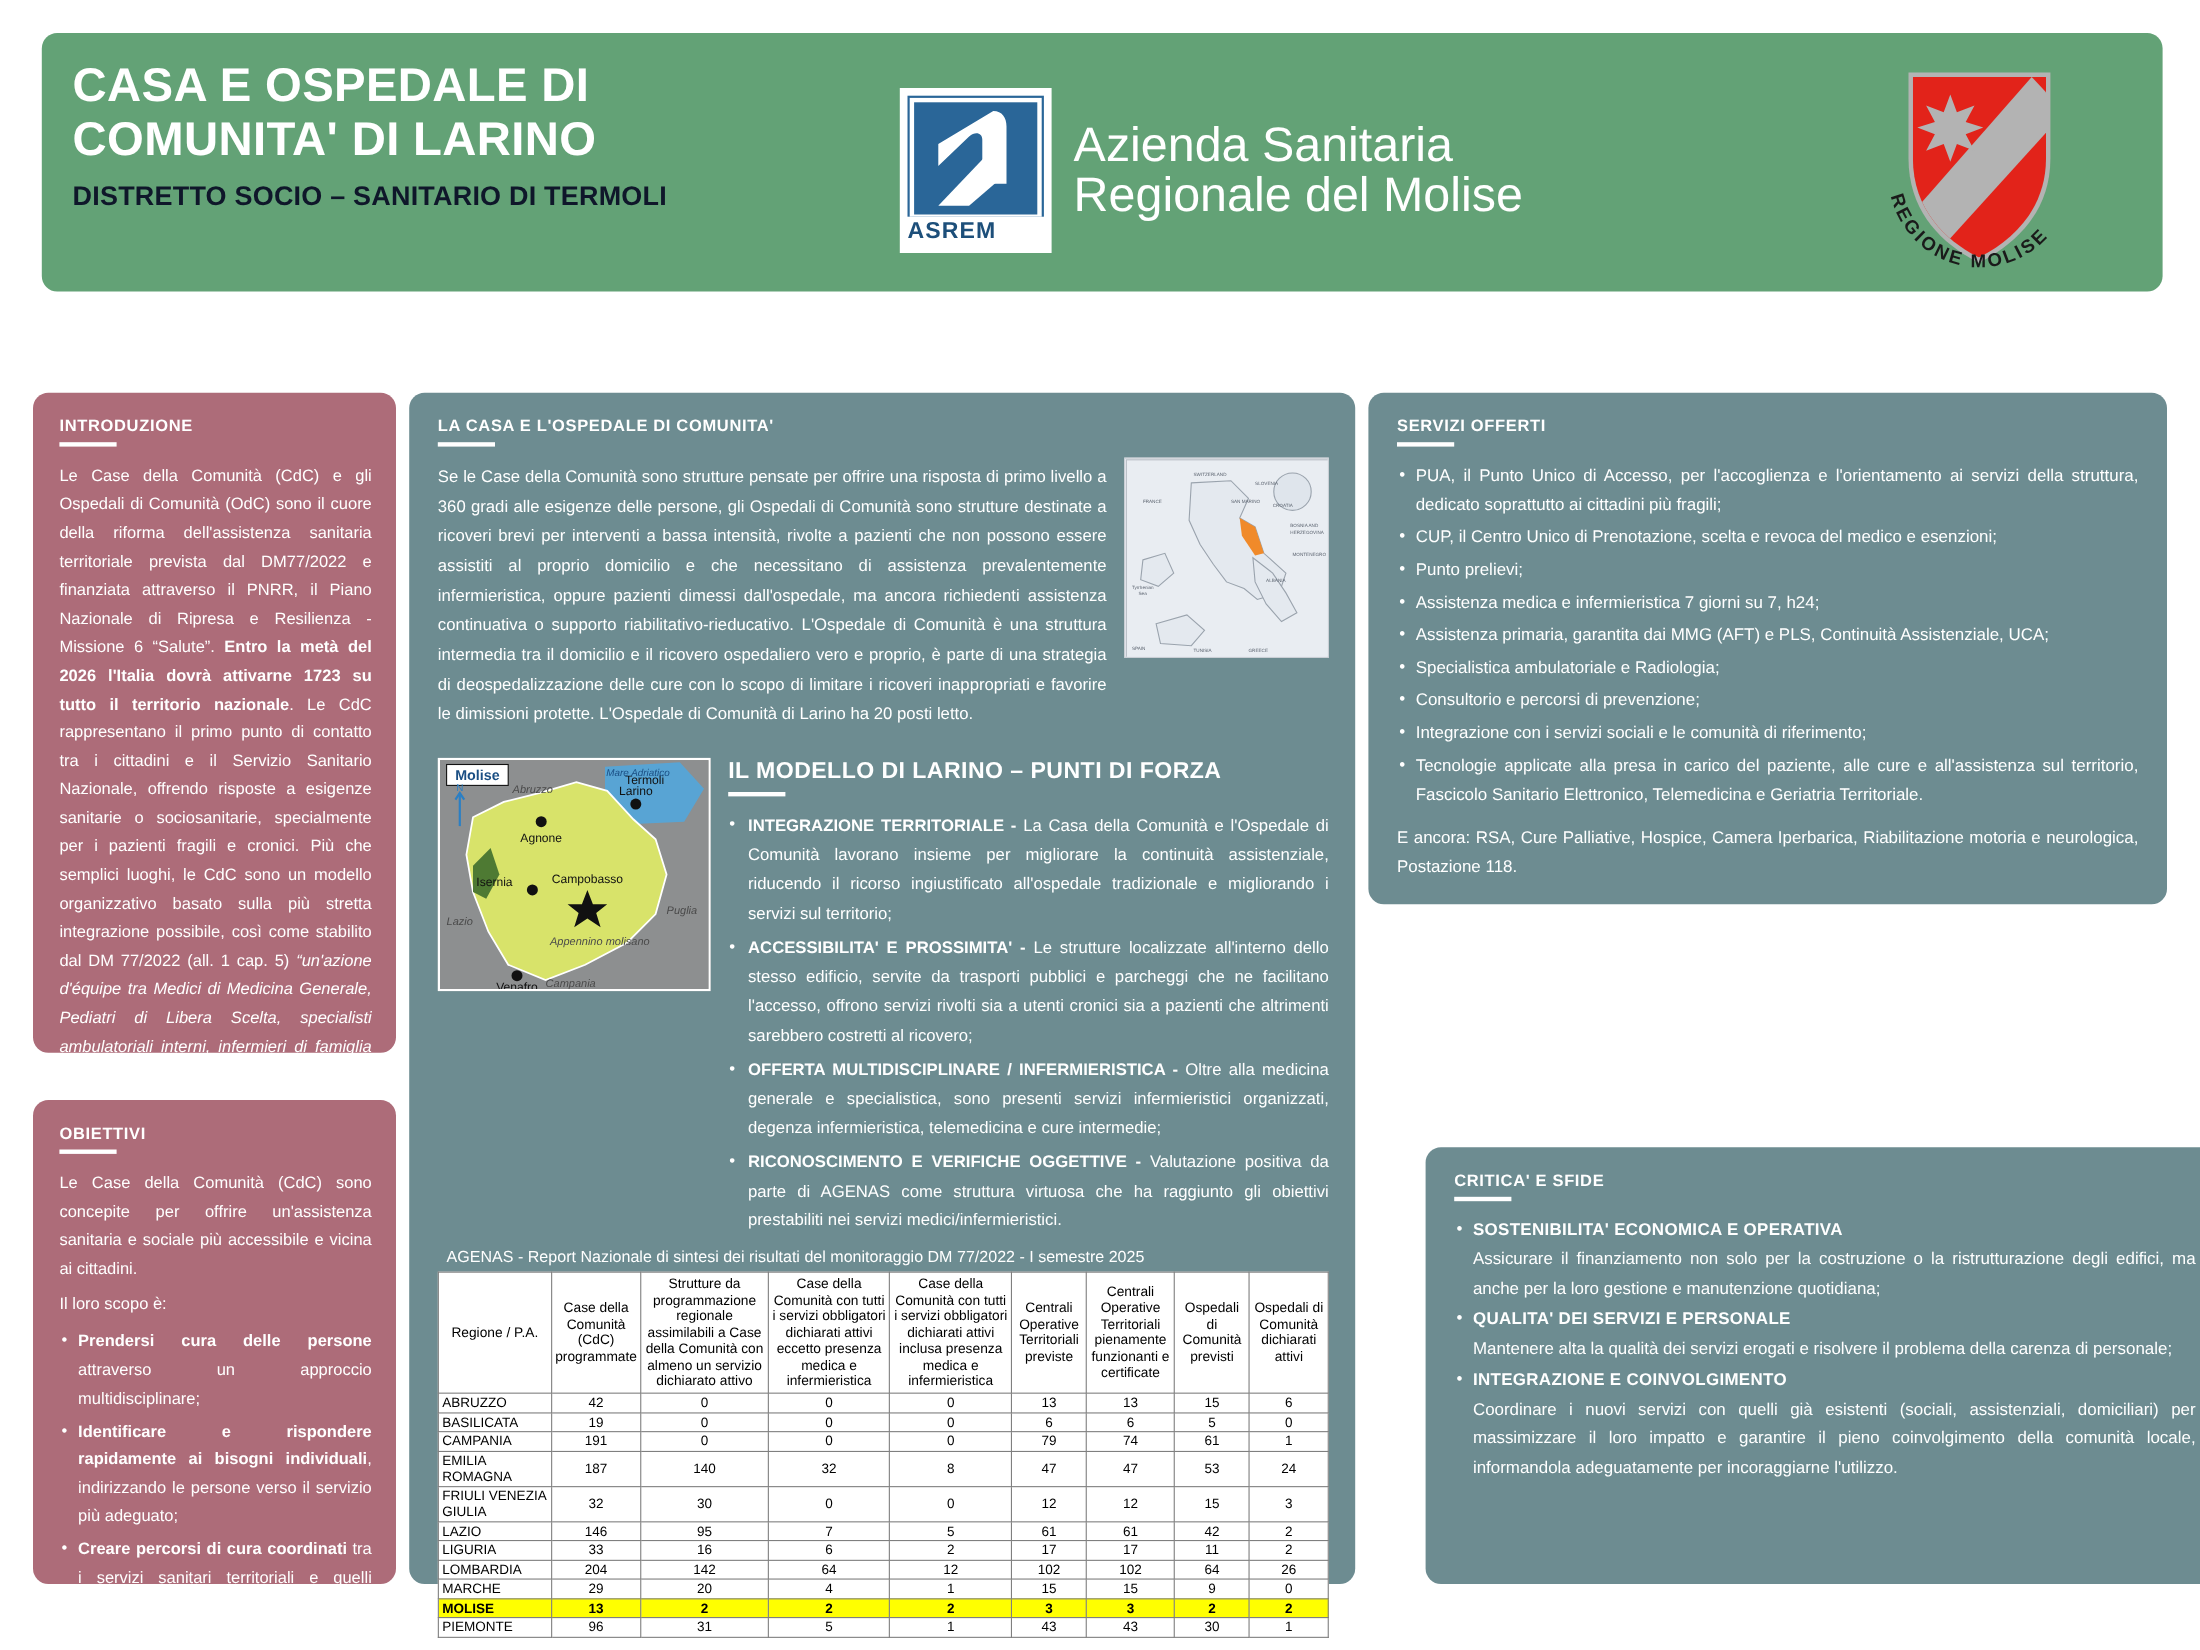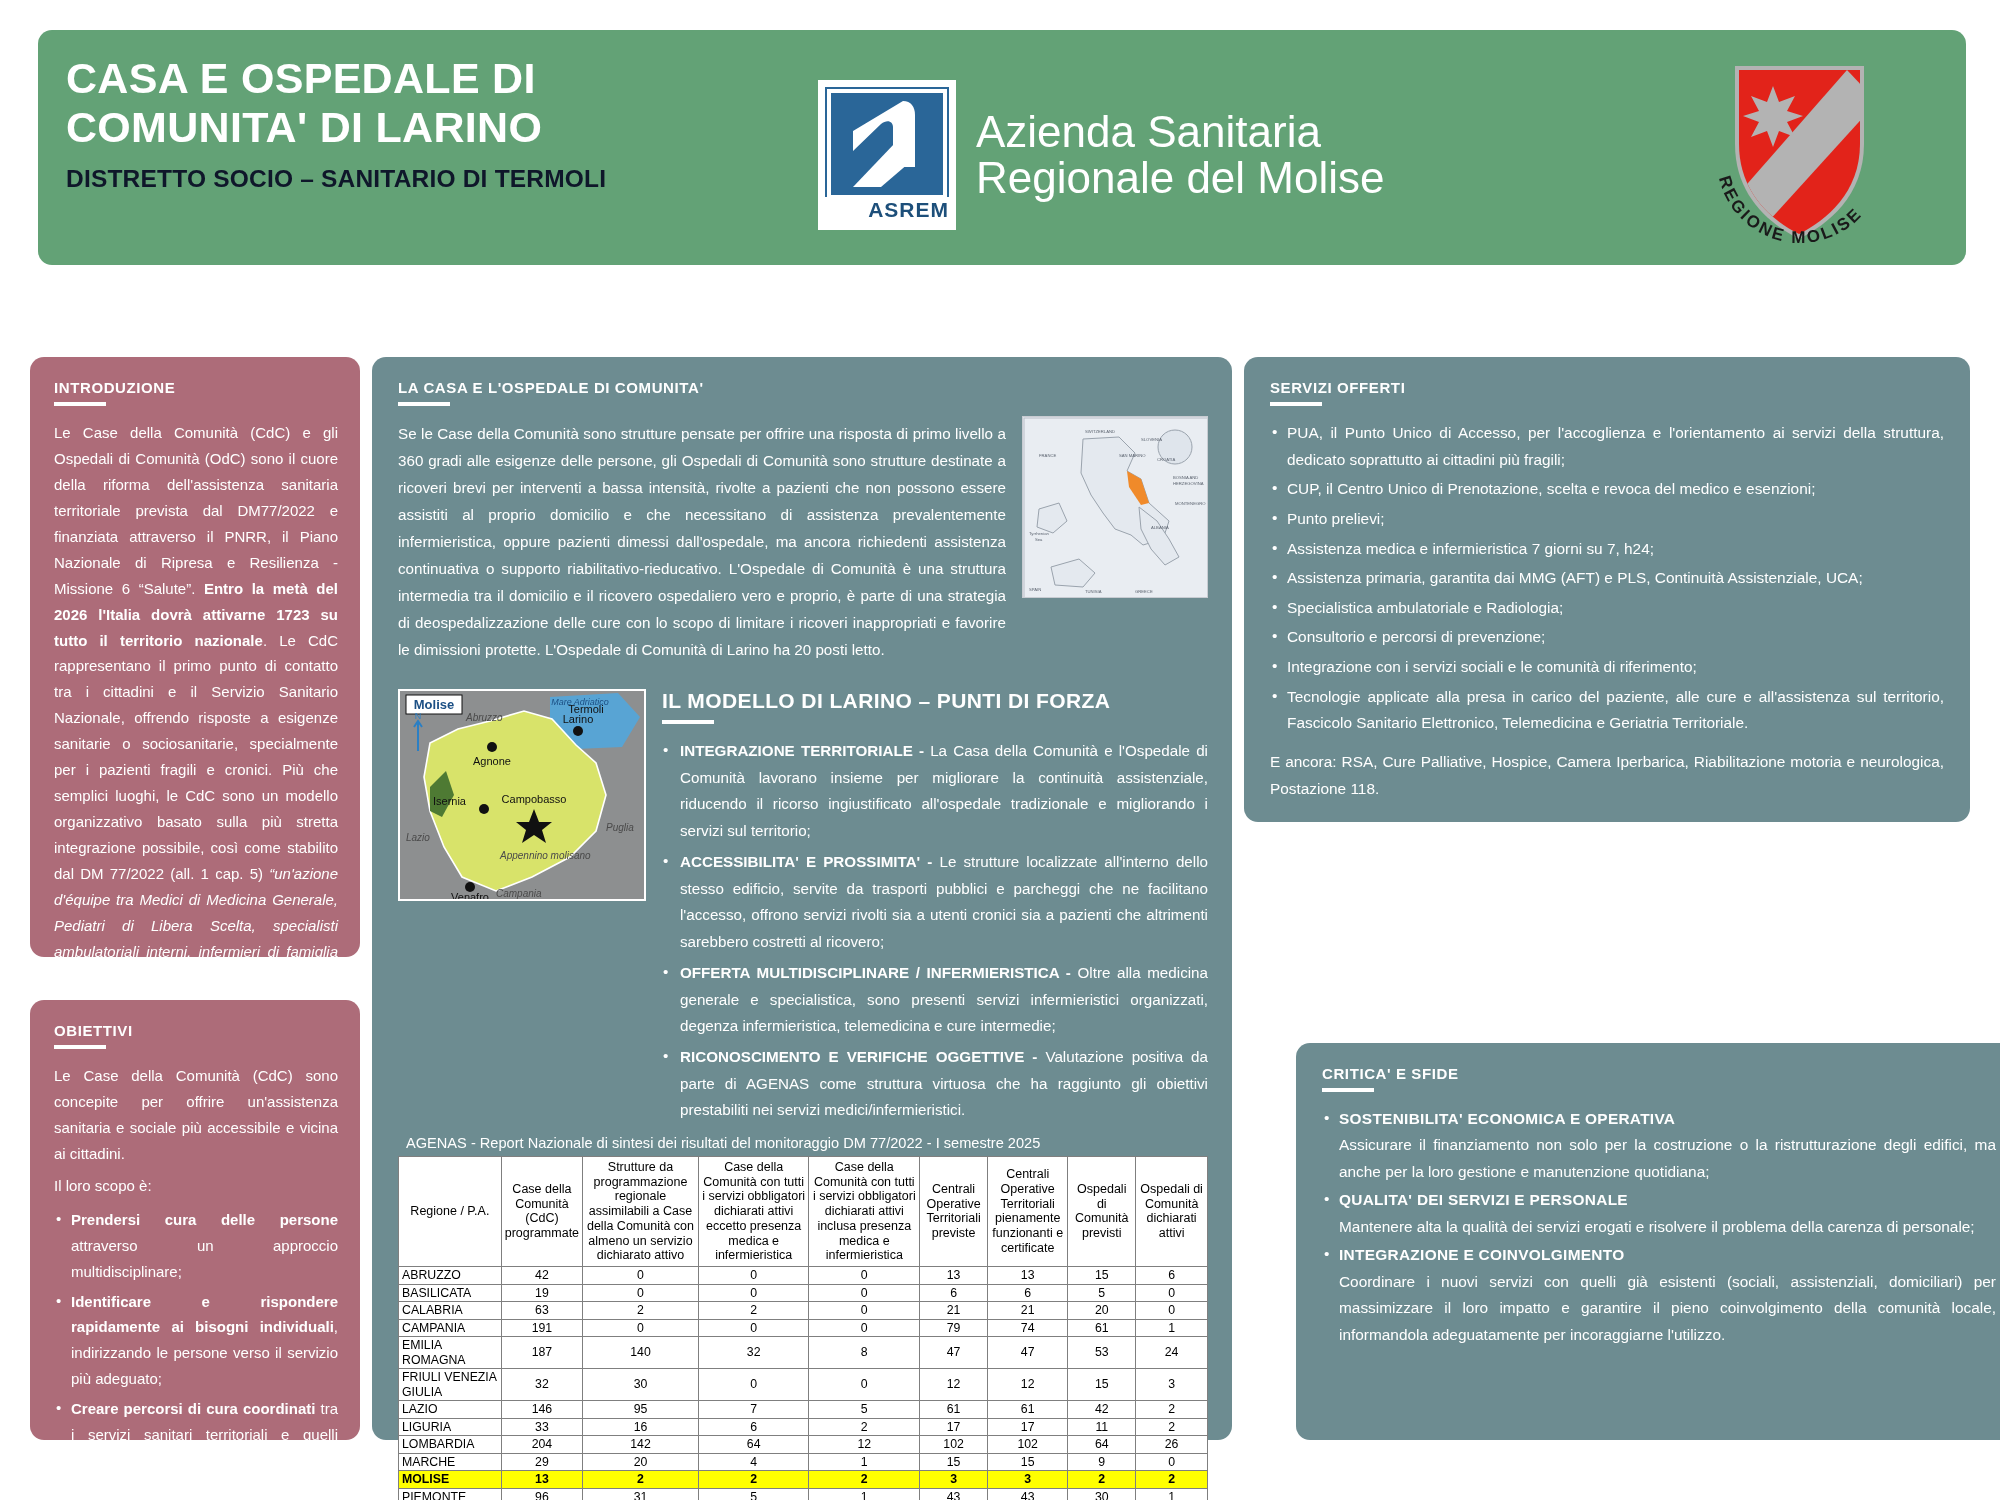--- a/index.html
+++ b/index.html
@@ -32,21 +32,21 @@
     position: absolute; left: 46px; top: 268px;
     color: #ffffff; font-size: 29px; font-weight: 300;
     white-space: nowrap;
   }
   .header-mid {
     display: flex; align-items: center; gap: 20px;
     padding-top: 50px; margin-left: 10px;
   }
   .asrem-logo {
     width: 138px; height: 150px; background: #ffffff;
-    padding: 7px; display: flex; flex-direction: column; align-items: flex-end;
+    padding: 7px; display: flex; flex-direction: column; align-items: flex-start;
   }
   .asrem-box { width: 124px; height: 114px; background: #2a6698; position: relative; overflow: hidden; }
   .asrem-word { font-size: 21px; font-weight: bold; color: #1d4f7a; letter-spacing: 1px; line-height: 26px; }
   .asrem-name {
     color: #ffffff; font-size: 44px; font-weight: 400; line-height: 1.04;
     white-space: nowrap;
   }
   .molise-crest {
     position: absolute; right: 64px; top: 22px; width: 205px; height: 200px;
   }
@@ -334,31 +334,20 @@
               <td>19</td>
               <td>0</td>
               <td>0</td>
               <td>0</td>
               <td>6</td>
               <td>6</td>
               <td>5</td>
               <td>0</td>
             </tr>
             <tr>
-              <td class="reg">CALABRIA</td>
-              <td>63</td>
-              <td>2</td>
-              <td>2</td>
-              <td>0</td>
-              <td>21</td>
-              <td>21</td>
-              <td>20</td>
-              <td>0</td>
-            </tr>
-            <tr>
               <td class="reg">CAMPANIA</td>
               <td>191</td>
               <td>0</td>
               <td>0</td>
               <td>0</td>
               <td>79</td>
               <td>74</td>
               <td>61</td>
               <td>1</td>
             </tr>

